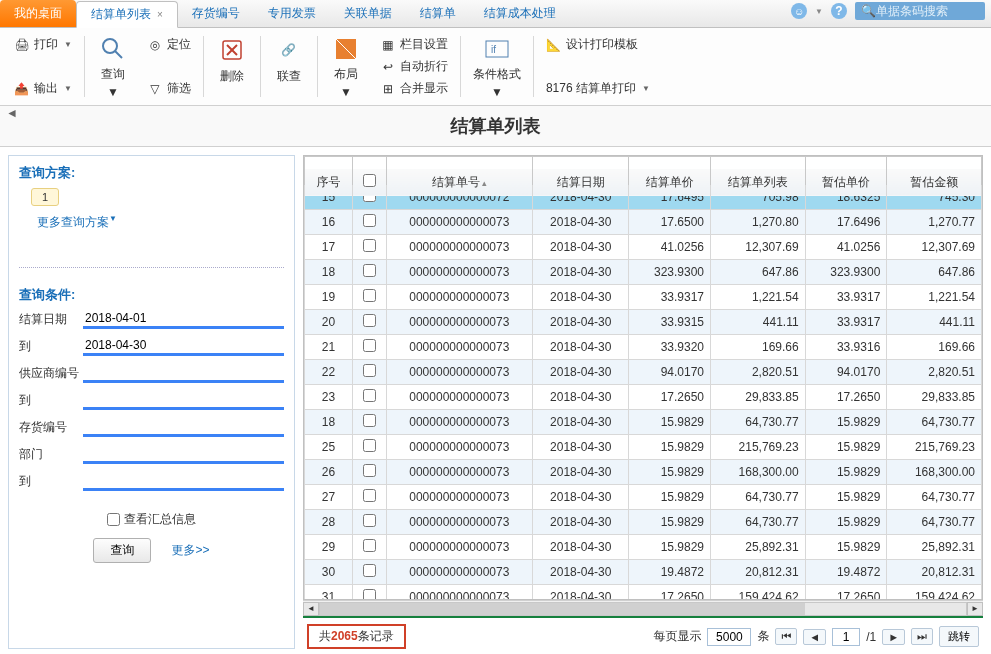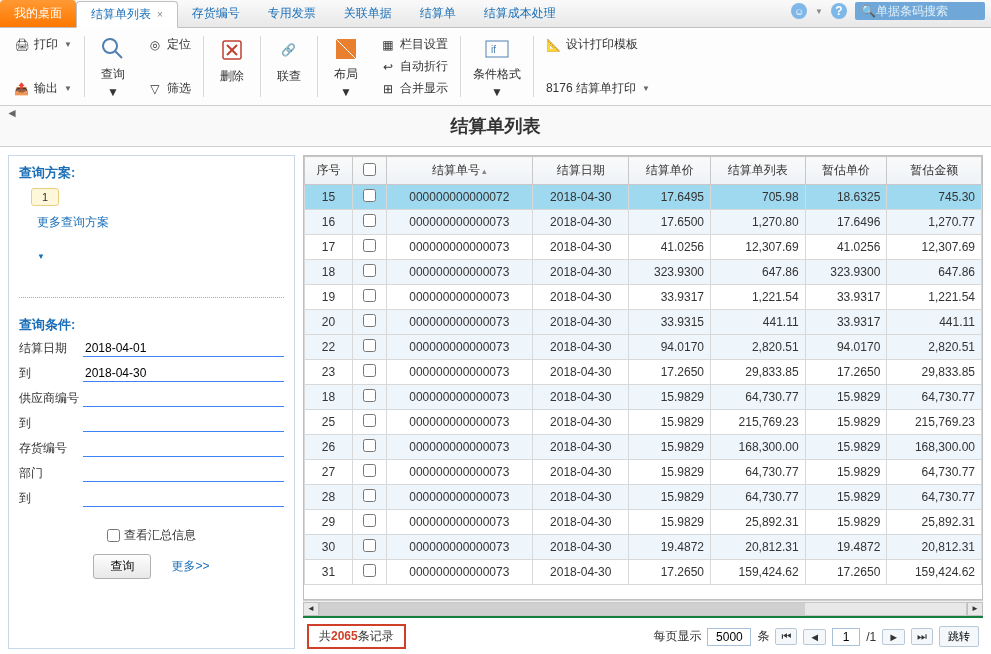--- a/index.html
+++ b/index.html
@@ -27,35 +27,35 @@
     .vdiv { width: 1px; background: #d8d8d8; margin: 4px 2px; }
     .ico-small { width: 16px; height: 16px; display: flex; align-items: center; justify-content: center; }
     
     .title-area { text-align: center; padding: 8px 0; font-size: 18px; font-weight: bold; position: relative; border-bottom: 1px solid #d0d0d0; background: #f9f9f9; }
     .title-area .arrow-left { position: absolute; left: 6px; top: 0px; font-size: 12px; color: #666; cursor: pointer; }
     
     .content { display: flex; height: 510px; }
     .left-panel { width: 287px; border: 1px solid #c8d8e8; margin: 8px 4px 8px 8px; padding: 8px 10px; background: #fff; overflow: hidden; }
     .lp-title { color: #1a6fb8; font-weight: bold; margin-bottom: 6px; font-size: 13px; }
     .scheme-num { display: inline-block; background: #fff7d9; border: 1px solid #e8d080; border-radius: 3px; padding: 2px 10px; margin-left: 12px; margin-bottom: 8px; font-size: 11px; }
-    .more-scheme { color: #1a6fb8; margin-left: 18px; margin-bottom: 18px; cursor: pointer; font-size: 12px; display: inline-flex; align-items: flex-start; gap: 21px; flex-direction: column; }
+    .more-scheme { color: #1a6fb8; margin-left: 18px; margin-bottom: 18px; cursor: pointer; font-size: 12px; display: inline-flex; align-items: flex-start; gap: 0; }
     .hr { border-top: 1px dotted #aac; margin: 18px 0; }
     .filter-row { display: flex; align-items: center; margin-bottom: 8px; font-size: 12px; }
     .filter-label { width: 64px; color: #333; }
-    .filter-input { flex: 1; border: none; border-bottom: 1px solid #3b82f6; padding: 1px 2px; font-size: 12px; outline: none; background: transparent; }
+    .filter-input { flex: 1; border: none; border-bottom: 3px solid #3b82f6; padding: 1px 2px; font-size: 12px; outline: none; background: transparent; }
     .lp-bottom { margin-top: 20px; text-align: center; }
     .lp-check { display: flex; align-items: center; justify-content: center; gap: 4px; margin-bottom: 10px; }
     .lp-btns { display: flex; align-items: center; justify-content: center; gap: 20px; }
     .btn-query { background: linear-gradient(#fdfdfd, #e8e8e8); border: 1px solid #b0b0b0; border-radius: 3px; padding: 3px 16px; cursor: pointer; font-size: 12px; }
     .link-more { color: #1a6fb8; cursor: pointer; }
     
     .right-panel { flex: 1; margin: 8px 8px 8px 4px; display: flex; flex-direction: column; }
     .table-wrap { flex: 1; border: 1px solid #c0c0c0; overflow: auto; position: relative; }
     table { border-collapse: collapse; width: 100%; font-size: 12px; }
-    th { background: linear-gradient(#fafafa, #eef2f6); border: 1px solid #c8c8c8; padding: 5px 6px; font-weight: normal; color: #333; position: sticky; top: 0; }
+    th { background: linear-gradient(#fafafa, #eef2f6); border: 1px solid #c8c8c8; padding: 5px 6px; font-weight: normal; color: #333; position: sticky; top: 12px; }
     td { border: 1px solid #d8d8d8; padding: 4px 6px; text-align: center; }
     td.num { text-align: right; }
     tr.selected td { background: #9fd9f0; }
     tr.even td { background: #eef5fb; }
     .sort-ind { font-size: 9px; color: #888; margin-left: 2px; }
     
     .pager { display: flex; align-items: center; justify-content: space-between; padding: 6px 4px 0; border-top: 2px solid #15803d; font-size: 12px; }
     .rec-count { border: 2px solid #d04028; padding: 2px 10px; }
     .rec-count .n { color: #d04028; font-weight: bold; }
     .pager-right { display: flex; align-items: center; gap: 6px; }
@@ -315,20 +315,30 @@
             <tr class="even">
               <td>20</td>
               <td><input type="checkbox" style=""></td>
               <td>000000000000073</td>
               <td>2018-04-30</td>
               <td class="num">33.9315</td>
               <td class="num">441.11</td>
               <td class="num">33.9317</td>
               <td class="num">441.11</td>
             </tr>
+            <tr>
+              <td>21</td>
+              <td><input type="checkbox" style=""></td>
+              <td>000000000000073</td>
+              <td>2018-04-30</td>
+              <td class="num">33.9320</td>
+              <td class="num">169.66</td>
+              <td class="num">33.9316</td>
+              <td class="num">169.66</td>
+            </tr>
             <tr class="even">
               <td>22</td>
               <td><input type="checkbox" style=""></td>
               <td>000000000000073</td>
               <td>2018-04-30</td>
               <td class="num">94.0170</td>
               <td class="num">2,820.51</td>
               <td class="num">94.0170</td>
               <td class="num">2,820.51</td>
             </tr>

